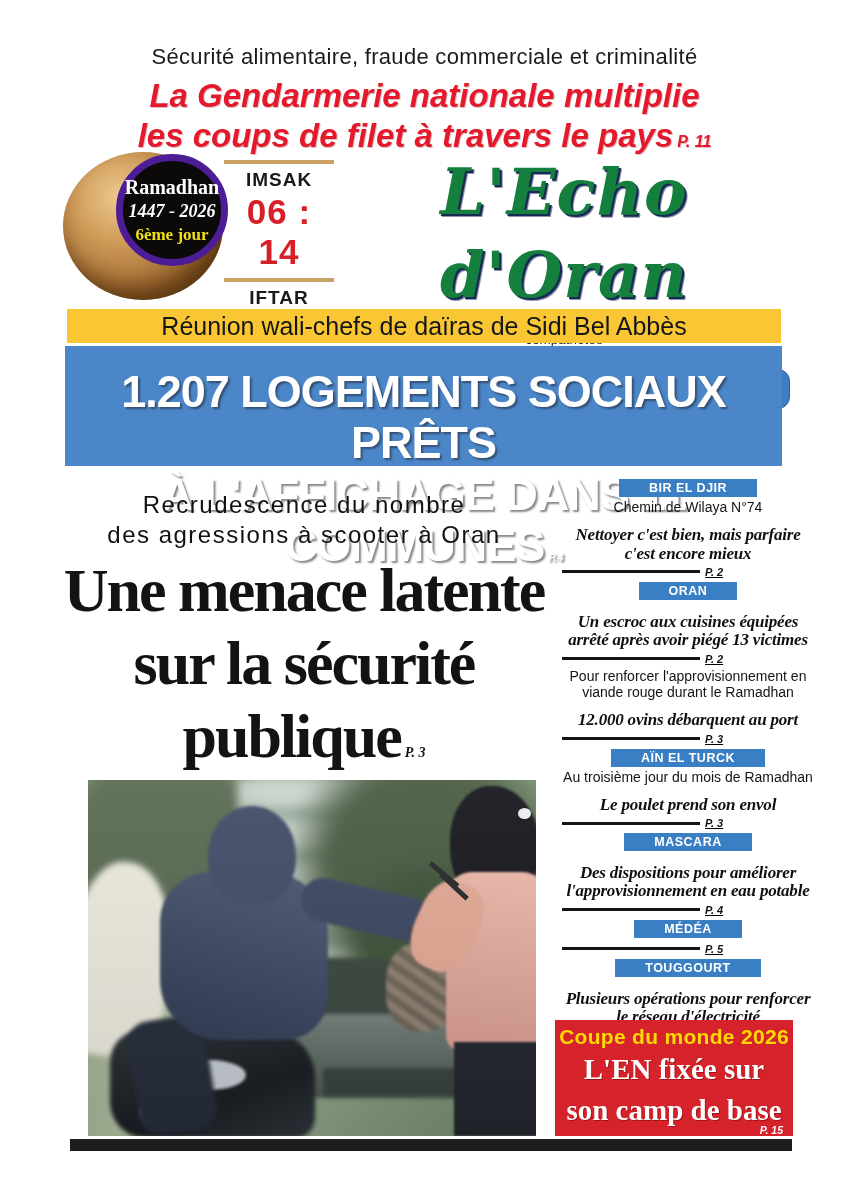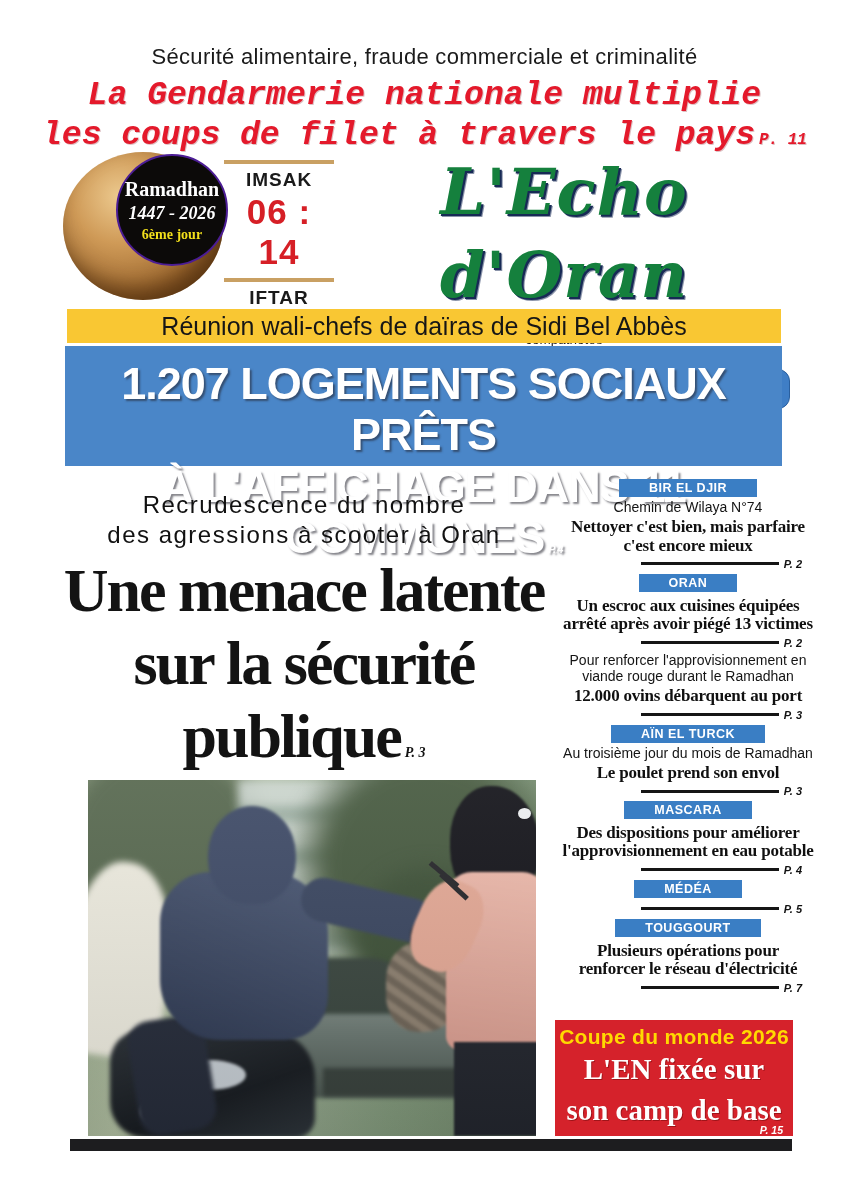--- a/index.html
+++ b/index.html
@@ -4,55 +4,55 @@
 <style>
   * { margin:0; padding:0; box-sizing:border-box; }
   html,body { background:#e9e9e9; }
   .page { position:relative; width:849px; height:1200px; background:#ffffff; margin:0 auto;
           font-family:"Liberation Sans", sans-serif; overflow:hidden; }
 
   
   .topper { position:absolute; top:44px; left:0; right:0; text-align:center; }
   .topper-kicker { font-size:22px; color:#1a1a1a; letter-spacing:.3px; }
   .topper-headline { margin-top:6px; font-size:33px; line-height:1.22; font-weight:bold; font-style:italic;
-                     color:#e4192b; text-shadow:1px 1px 0 rgba(120,0,10,.25);font-family:Liberation Mono, monospace; }
+                     color:#e4192b; text-shadow:1px 1px 0 rgba(120,0,10,.25); }
   .pref-sm { font-size:16px; font-weight:bold; font-style:italic; margin-left:4px; }
 
   
   .masthead { position:absolute; top:150px; left:0; width:849px; height:156px; }
   .medallion { position:absolute; left:63px; top:2px; width:166px; height:150px; }
   .med-sphere { position:absolute; left:0; top:0; width:160px; height:148px; border-radius:50%;
                 background:radial-gradient(circle at 35% 30%, #ecc98e 0%, #cf9a57 32%, #9c672e 68%, #6a4118 100%);
                 box-shadow:inset -8px -12px 20px rgba(55,28,4,.55); }
   .med-disc { position:absolute; left:53px; top:2px; width:112px; height:112px; border-radius:50%;
-              background:#0c0a09; border:2px solid #4c1d95; display:flex; flex-direction:column;
+              background:#0c0a09; border:7px solid #4c1d95; display:flex; flex-direction:column;
               justify-content:center; align-items:center; text-align:center; }
   .med-l1 { color:#fff; font-family:"Liberation Serif", serif; font-size:20px; font-weight:bold; }
   .med-l2 { color:#fff; font-family:"Liberation Serif", serif; font-size:18px; font-weight:bold; font-style:italic; margin-top:2px; }
-  .med-l3 { color:#f2df1b; font-family:"Liberation Serif", serif; font-size:14px; font-weight:bold; margin-top:3px; }
+  .med-l3 { color:#f2df1b; font-family:"Liberation Serif", serif; font-size:17px; font-weight:bold; margin-top:3px; }
 
   .prayer { position:absolute; left:224px; top:10px; width:110px; text-align:center; }
   .prayer-rule { height:4px; background:#c9a063; margin-bottom:5px; }
   .prayer-label { font-size:19px; font-weight:bold; color:#1a1a1a; letter-spacing:1px; }
   .prayer-time { font-size:35px; font-weight:bold; color:#d61f26; letter-spacing:1px; margin:1px 0 6px; }
 
   .brand { position:absolute; left:338px; top:0; width:452px; text-align:center; }
   .logo { font-family:"DejaVu Serif", serif; font-weight:bold; font-style:italic; font-size:64px; line-height:1.3;
           color:#15803d; text-shadow:2px 2px 0 #172a55, 3px 3px 0 rgba(23,42,85,.5); letter-spacing:1px; }
   .motto { font-size:13.5px; color:#1a1a1a; margin-top:1px; }
   .subtitle { font-size:16px; font-weight:bold; color:#111; letter-spacing:4px; margin-top:1px; }
   .edition-pill { display:inline-block; margin-top:3px; background:#3f7ec6; color:#fff; border-radius:12px;
                   padding:2px 24px; font-family:"Liberation Serif", serif; font-style:italic; font-weight:bold;
                   font-size:15px; border:1px solid #2a5f9e; }
 
   
   .yellow-banner { position:absolute; top:309px; left:67px; width:714px; height:34px; background:#f9c733;
                    color:#161616; font-size:25px; text-align:center; line-height:34px; }
   .blue-band { position:absolute; top:346px; left:65px; width:717px; height:120px; background:#4a86c8;
-               color:#fff; text-align:center; padding-top:12px; }
+               color:#fff; text-align:center; padding-top:20px; }
   .blue-band-line { font-size:45px; font-weight:bold; letter-spacing:-1px; line-height:1.14;
                     text-shadow:2px 2px 2px rgba(35,35,45,.55); }
   .blue-band .pref-sm { font-size:11px; }
 
   
   .lead { position:absolute; top:477px; left:60px; width:488px; text-align:center;margin-top:13px; }
   .lead-kicker { font-size:24px; color:#111; letter-spacing:1.5px; line-height:1.25; }
   .lead-headline { margin-top:4px; font-family:"Liberation Serif", serif; font-weight:bold; font-size:62px;
                    letter-spacing:-2px; line-height:1.18; color:#131313; }
   .lead-headline .pref-sm { font-size:14px; letter-spacing:0; }
@@ -104,23 +104,23 @@
   .ph-glass2 { left:348px; top:104px; width:36px; height:5px; background:#26262a; transform:rotate(43deg); filter:blur(.5px); }
   .ph-woman-pants { left:366px; top:262px; width:94px; height:94px; background:#23262e; filter:blur(1px); }
   .ph-overlay { inset:0; background:linear-gradient(180deg,rgba(255,255,255,.07) 0%,rgba(0,0,0,.10) 100%); }
 
   
   .sidebar { position:absolute; top:478px; left:562px; width:252px; text-align:center; }
   .sb-item { margin-bottom:3px; }
   .sb-badge { display:inline-block; background:#3a7ec4; color:#fff; font-size:12.5px; font-weight:bold;
               letter-spacing:.5px; padding:2px 30px; margin-bottom:2px; }
   .sb-kicker { font-size:14px; color:#141414; line-height:1.16; }
-  .sb-title { font-family:"Liberation Serif", serif; font-weight:bold; font-size:17px;
-              letter-spacing:-.2px; line-height:1.08; color:#101010; margin-top:3px; }
-  .sb-rule { display:flex; align-items:center; justify-content:flex-end; gap:5px; padding-right:12px; margin-top:3px; }
+  .sb-title { font-family:"Liberation Serif", serif; font-weight:bold; font-style:italic; font-size:17px;
+              letter-spacing:-.2px; line-height:1.08; color:#101010; margin-top:11px; }
+  .sb-rule { display:flex; align-items:center; justify-content:flex-start; gap:5px; padding-right:12px; margin-top:3px;text-decoration:underline; }
   .sb-rule-line { width:138px; height:3px; background:#151515; }
   .sb-rule-pref { font-size:11px; font-weight:bold; font-style:italic; color:#111; }
 
   
   .sport-box { position:absolute; top:1020px; left:555px; width:238px; height:116px; background:#d5222b;
                text-align:center; padding-top:5px; }
   .sport-kicker { color:#ffd900; font-size:21px; font-weight:bold; letter-spacing:.3px; }
   .sport-title { color:#fff; font-family:"Liberation Serif", serif; font-weight:bold; font-size:29px; line-height:1.4;
                  text-shadow:1px 1px 0 rgba(80,0,0,.4); }
   .sport-pref { color:#fff; font-size:10.5px; font-weight:bold; font-style:italic; text-align:right; padding-right:10px; margin-top:-6px; }

